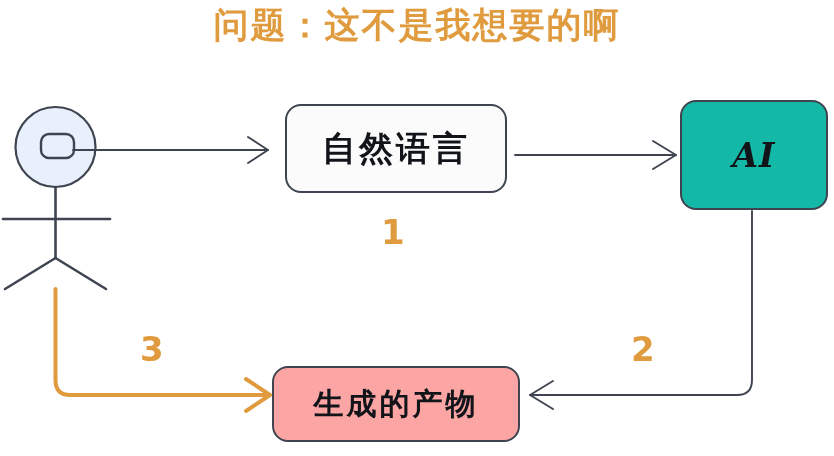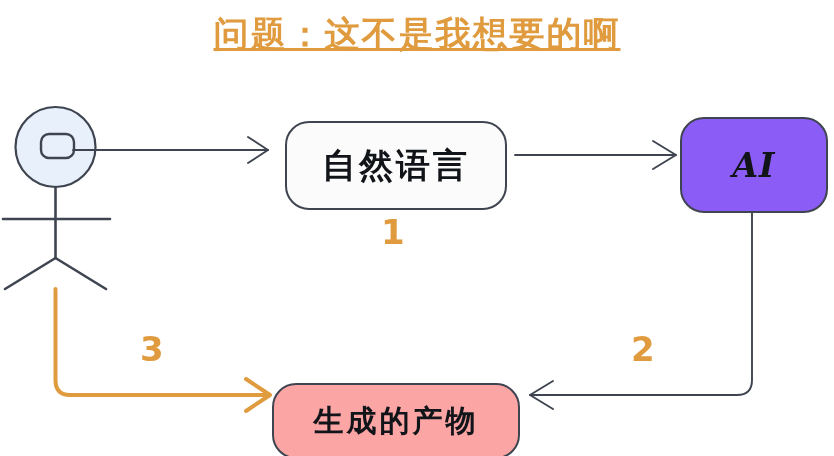--- a/index.html
+++ b/index.html
@@ -22,40 +22,38 @@
     position: absolute;
     left: 0;
     top: 0;
     width: 834px;
     height: 456px;
   }
 
   .diagram-title {
     position: absolute;
     left: 0;
-    top: 11px;
+    top: 2px;
     width: 834px;
     text-align: center;
     font-size: 35px;
     font-weight: 700;
     letter-spacing: 2px;
     color: #e09b3f;
     font-family: "DejaVu Sans", "Liberation Sans", sans-serif;
-    text-decoration: underline;
   }
 
   .node {
     position: absolute;
     box-sizing: border-box;
     display: flex;
     align-items: center;
     justify-content: center;
     border: 2px solid #3f4550;
-    border-radius: 24px;
-    margin-top: 17px;
+    border-radius: 16px;
   }
   .node-label {
     font-size: 34px;
     font-weight: 700;
     letter-spacing: 3px;
     color: #111418;
     font-family: "DejaVu Sans", "Liberation Sans", sans-serif;
     white-space: nowrap;
   }
 
@@ -63,22 +61,22 @@
     left: 285px;
     top: 104px;
     width: 222px;
     height: 89px;
     background: #fbfbfb;
   }
   #node-ai {
     left: 680px;
     top: 100px;
     width: 148px;
-    height: 96px;
-    background: #8b5cf6;
+    height: 110px;
+    background: #14b8a6;
   }
   #node-ai .node-label {
     font-style: italic;
     font-size: 33px;
     letter-spacing: 1px;
     font-family: "DejaVu Serif", "Liberation Serif", serif;
     font-weight: 700;
   }
   #node-output {
     left: 272px;

